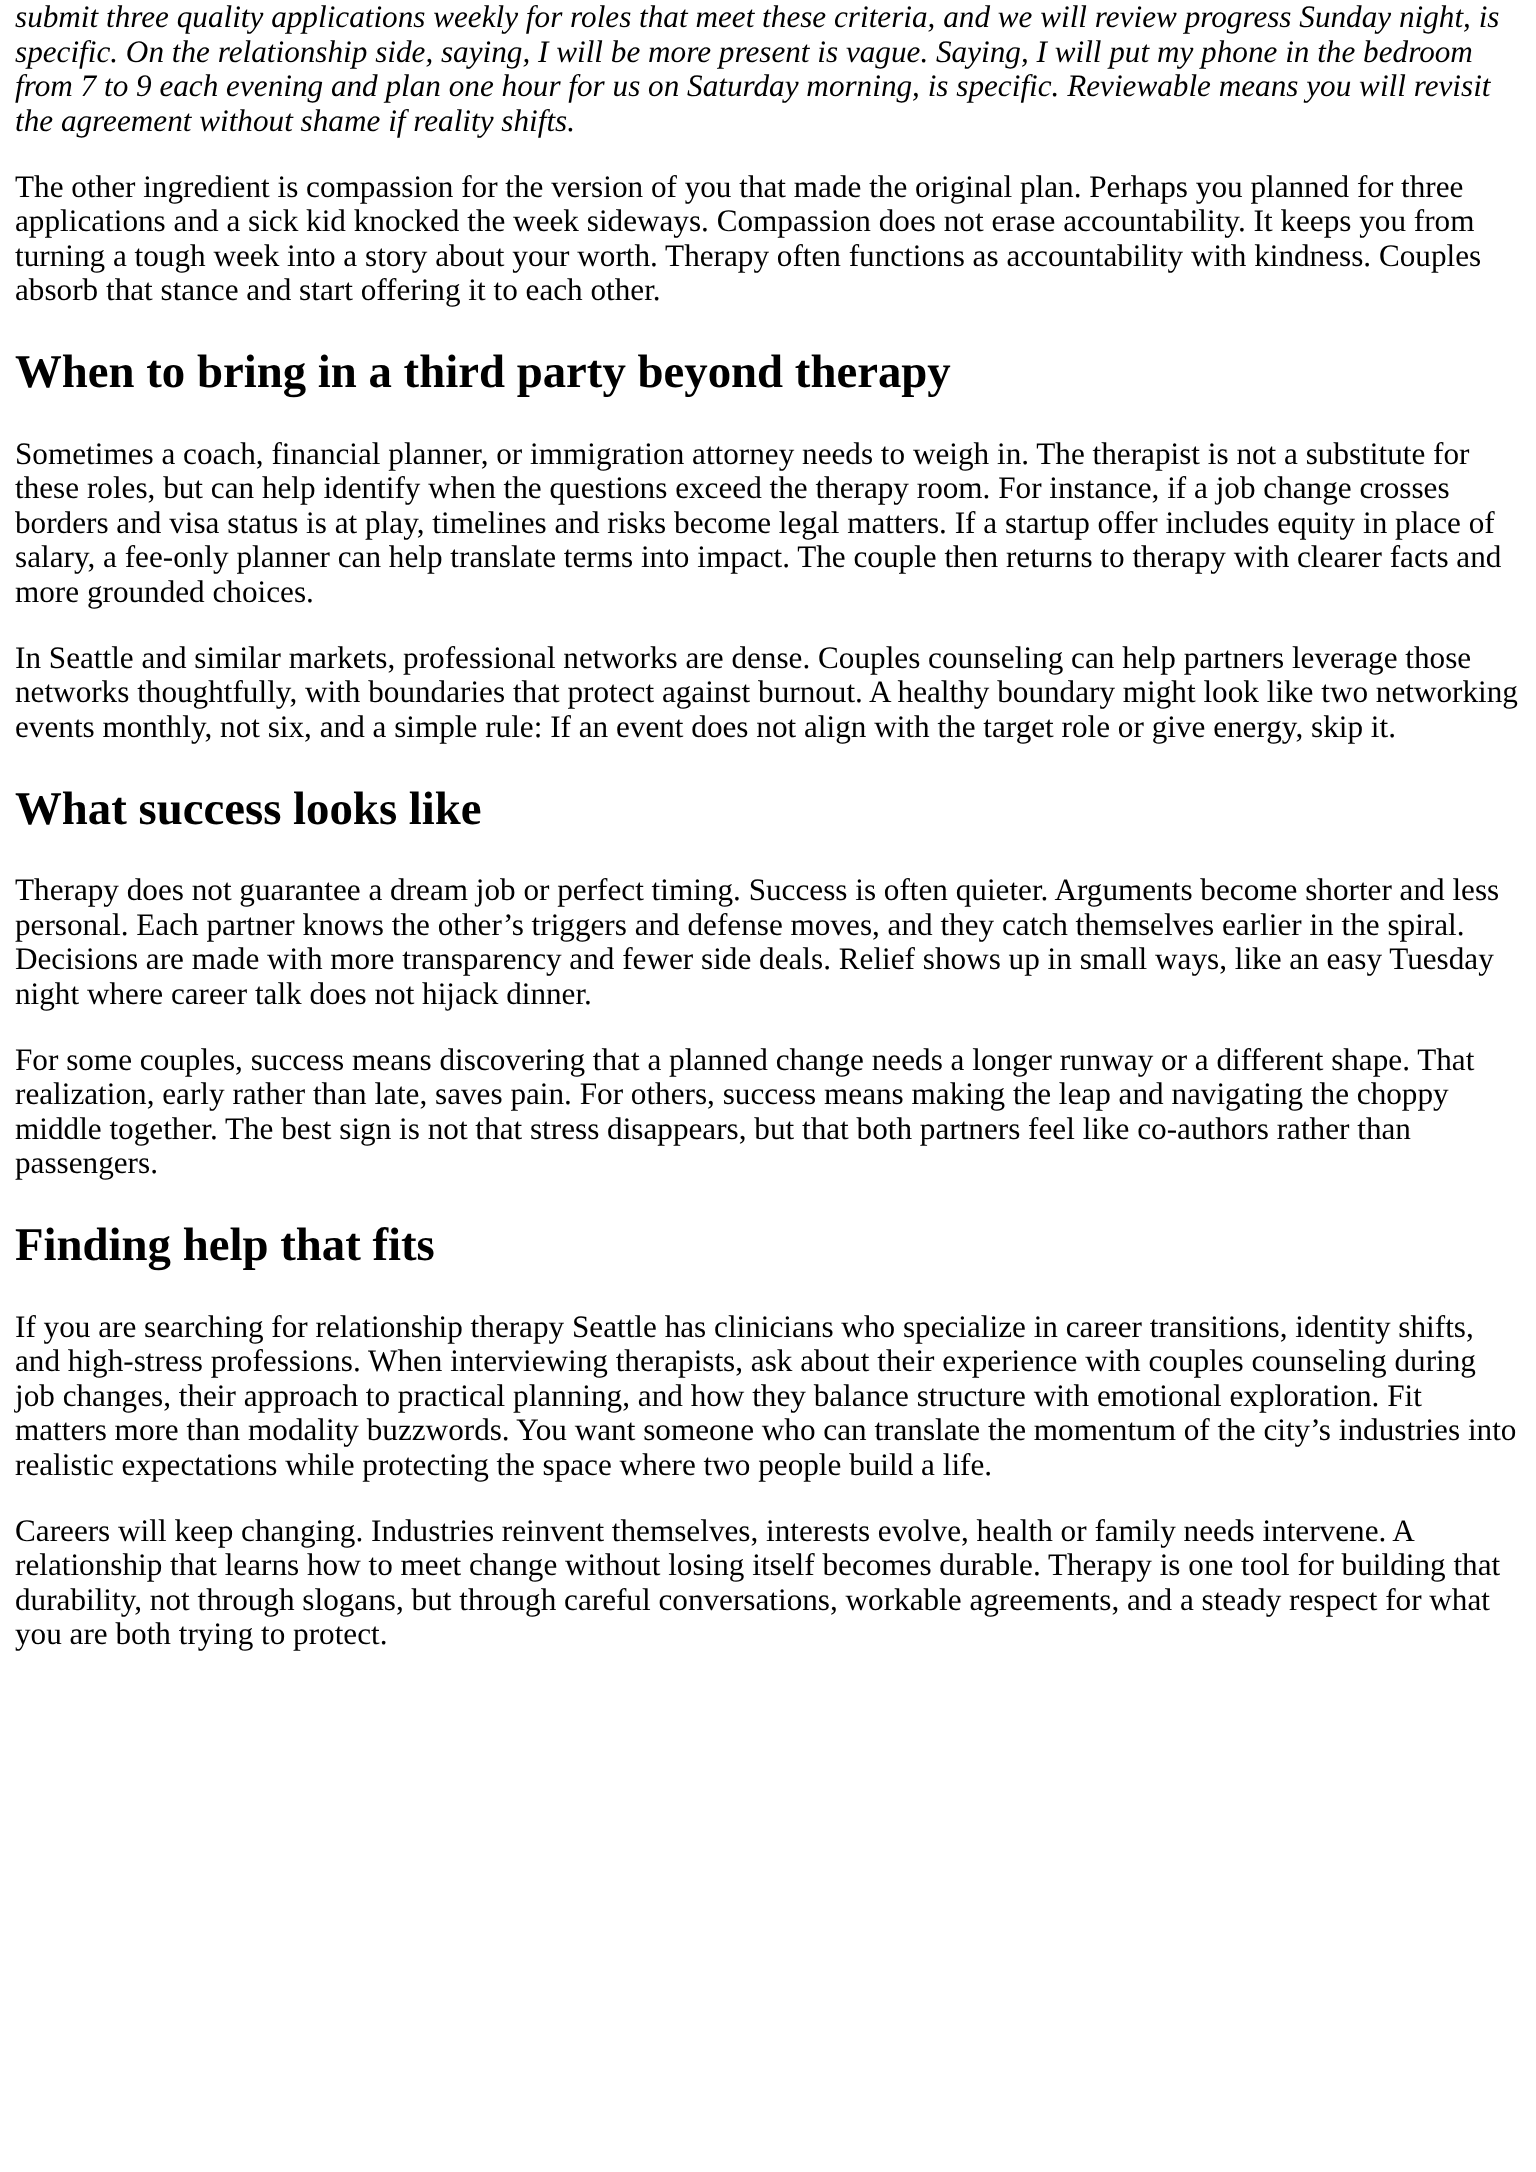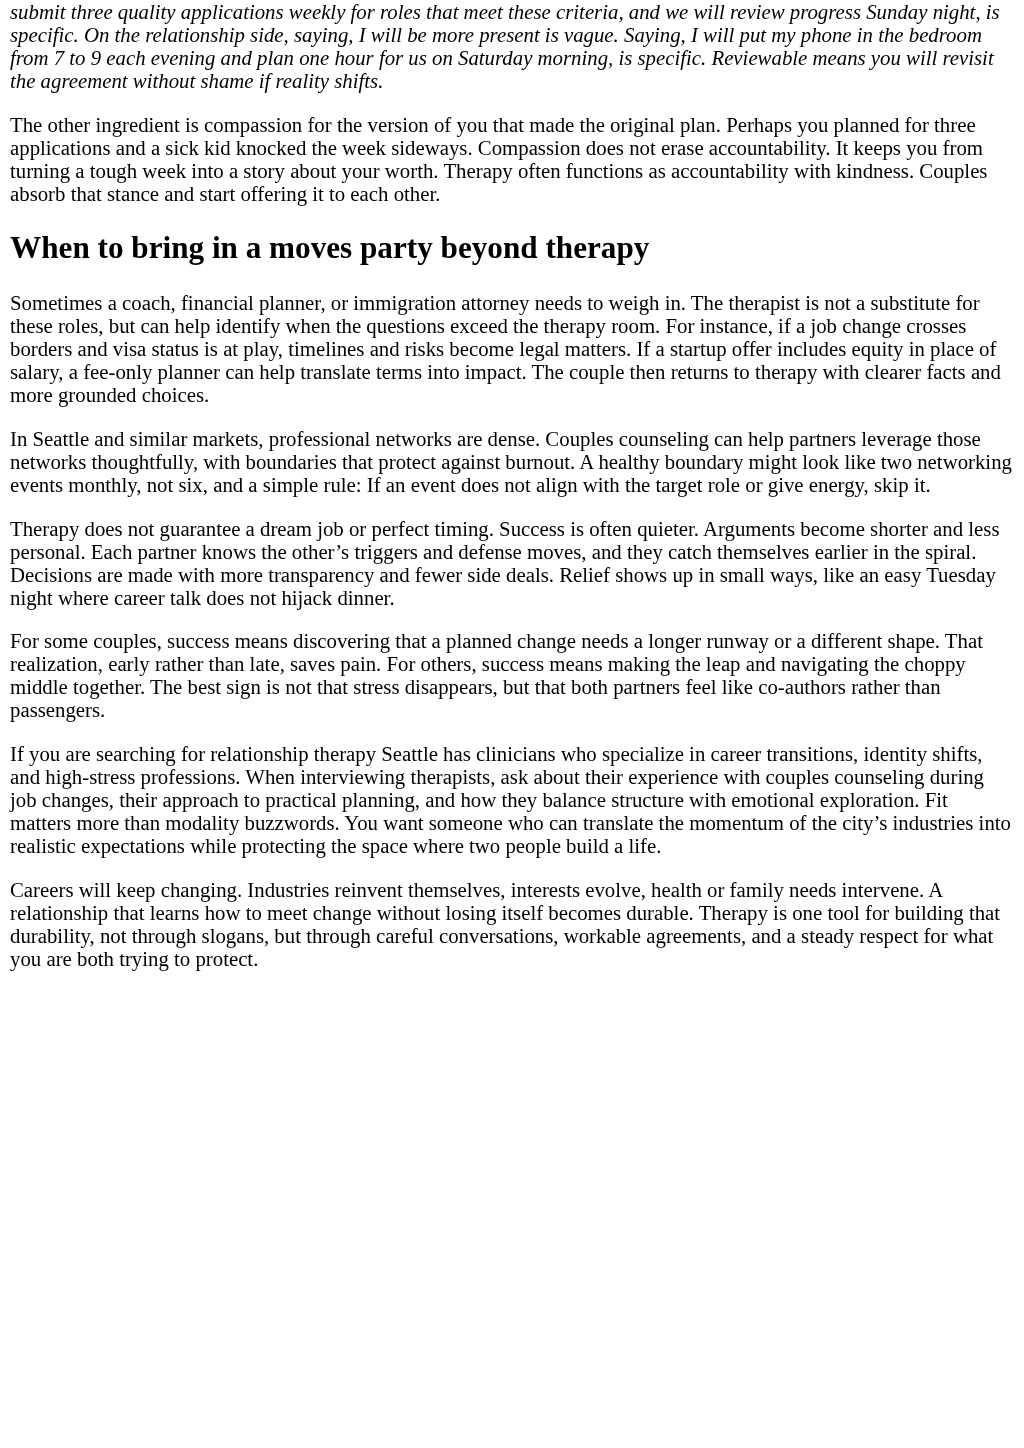--- a/index.html
+++ b/index.html
@@ -35,29 +35,31 @@
 </style>
 </head>
 <body>
 
 <main class="page">
 
   <p class="para continuation">submit three quality applications weekly for roles that meet these criteria, and we will review progress Sunday night, is specific. On the relationship side, saying, I will be more present is vague. Saying, I will put my phone in the bedroom from 7 to 9 each evening and plan one hour for us on Saturday morning, is specific. Reviewable means you will revisit the agreement without shame if reality shifts.</p>
 
   <p class="para">The other ingredient is compassion for the version of you that made the original plan. Perhaps you planned for three applications and a sick kid knocked the week sideways. Compassion does not erase accountability. It keeps you from turning a tough week into a story about your worth. Therapy often functions as accountability with kindness. Couples absorb that stance and start offering it to each other.</p>
 
-  <h2 class="section-heading">When to bring in a moves party beyond therapy</h2>
+  <h2 class="section-heading">When to bring in a third party beyond therapy</h2>
 
   <p class="para">Sometimes a coach, financial planner, or immigration attorney needs to weigh in. The therapist is not a substitute for these roles, but can help identify when the questions exceed the therapy room. For instance, if a job change crosses borders and visa status is at play, timelines and risks become legal matters. If a startup offer includes equity in place of salary, a fee-only planner can help translate terms into impact. The couple then returns to therapy with clearer facts and more grounded choices.</p>
 
   <p class="para">In Seattle and similar markets, professional networks are dense. Couples counseling can help partners leverage those networks thoughtfully, with boundaries that protect against burnout. A healthy boundary might look like two networking events monthly, not six, and a simple rule: If an event does not align with the target role or give energy, skip it.</p>
 
+  <h2 class="section-heading">What success looks like</h2>
 
   <p class="para">Therapy does not guarantee a dream job or perfect timing. Success is often quieter. Arguments become shorter and less personal. Each partner knows the other’s triggers and defense moves, and they catch themselves earlier in the spiral. Decisions are made with more transparency and fewer side deals. Relief shows up in small ways, like an easy Tuesday night where career talk does not hijack dinner.</p>
 
   <p class="para">For some couples, success means discovering that a planned change needs a longer runway or a different shape. That realization, early rather than late, saves pain. For others, success means making the leap and navigating the choppy middle together. The best sign is not that stress disappears, but that both partners feel like co-authors rather than passengers.</p>
 
+  <h2 class="section-heading">Finding help that fits</h2>
 
   <p class="para">If you are searching for relationship therapy Seattle has clinicians who specialize in career transitions, identity shifts, and high-stress professions. When interviewing therapists, ask about their experience with couples counseling during job changes, their approach to practical planning, and how they balance structure with emotional exploration. Fit matters more than modality buzzwords. You want someone who can translate the momentum of the city’s industries into realistic expectations while protecting the space where two people build a life.</p>
 
   <p class="para">Careers will keep changing. Industries reinvent themselves, interests evolve, health or family needs intervene. A relationship that learns how to meet change without losing itself becomes durable. Therapy is one tool for building that durability, not through slogans, but through careful conversations, workable agreements, and a steady respect for what you are both trying to protect.</p>
 
 </main>
 
 </body></html>

